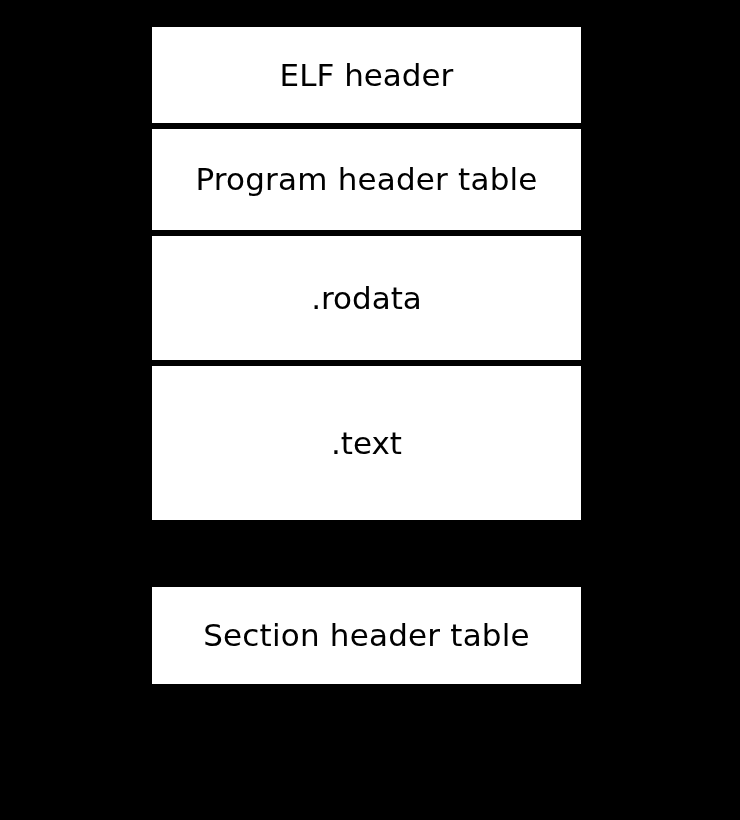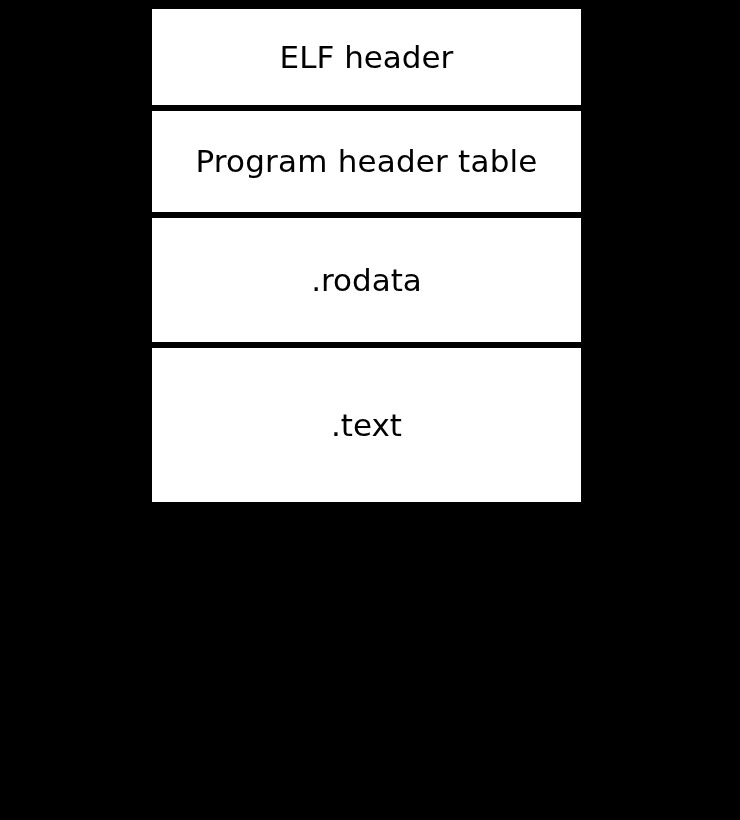--- a/index.html
+++ b/index.html
@@ -19,21 +19,21 @@
     position: relative;
     width: 740px;
     height: 820px;
     background: #000000;
   }
 
   
   .elf-column {
     position: absolute;
     left: 149px;
-    top: 6px;
+    top: 24px;
     width: 435px;
   }
 
   .group {
     display: block;
   }
 
   
   .group-gap {
     height: 61px;
@@ -100,18 +100,21 @@
         <span class="label">.text</span>
       </div>
 
     </div>
 
     <div class="group-gap"></div>
 
     <div class="group">
 
 
+      <div class="box box-section-header-table">
+        <span class="label label-wide">Section header table</span>
+      </div>
 
     </div>
 
   </div>
 
 </div>
 
 </body></html>

